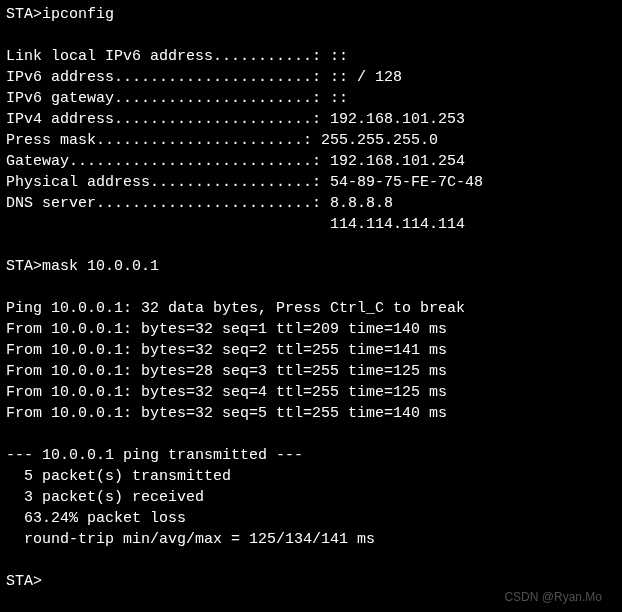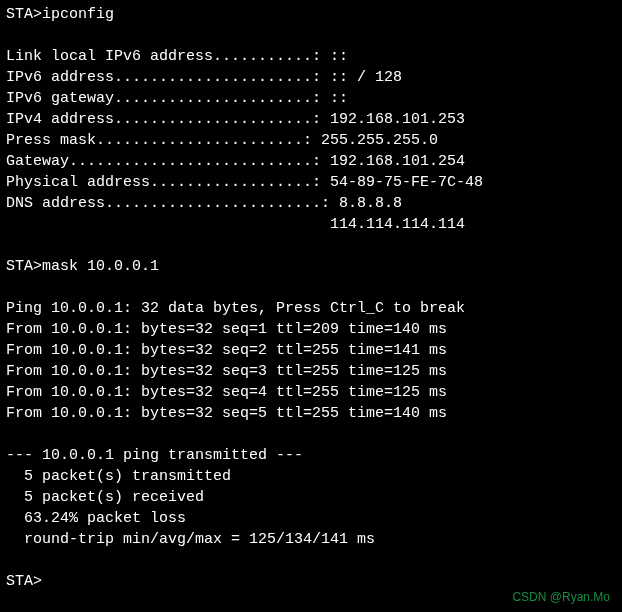--- a/index.html
+++ b/index.html
@@ -13,57 +13,57 @@
       width: 622px;
       height: 612px;
       overflow: hidden;
       position: relative;
     }
     .line { white-space: pre; }
     .prompt-line { white-space: pre; }
     .blank { height: 1.4em; }
     .watermark {
       position: absolute;
-      right: 12px;
+      right: 20px;
       bottom: 6px;
-      color: #22c55e;
+      color: #737373;
       font-family: Arial, sans-serif;
       font-size: 12px;
       opacity: 0.7;
     }
   </style>
 </head>
 <body>
 
 <div class="prompt-line"><span>STA&gt;</span><span>ipconfig</span></div>
 <div class="blank"></div>
 
 <div class="line">Link local IPv6 address...........: ::</div>
 <div class="line">IPv6 address......................: :: / 128</div>
 <div class="line">IPv6 gateway......................: ::</div>
 <div class="line">IPv4 address......................: 192.168.101.253</div>
 <div class="line">Press mask.......................: 255.255.255.0</div>
 <div class="line">Gateway...........................: 192.168.101.254</div>
 <div class="line">Physical address..................: 54-89-75-FE-7C-48</div>
-<div class="line">DNS address........................: 8.8.8.8</div>
+<div class="line">DNS server........................: 8.8.8.8</div>
 <div class="line">                                    114.114.114.114</div>
 <div class="blank"></div>
 
 <div class="prompt-line"><span>STA&gt;</span><span>mask 10.0.0.1</span></div>
 <div class="blank"></div>
 
 <div class="line">Ping 10.0.0.1: 32 data bytes, Press Ctrl_C to break</div>
 <div class="line">From 10.0.0.1: bytes=32 seq=1 ttl=209 time=140 ms</div>
 <div class="line">From 10.0.0.1: bytes=32 seq=2 ttl=255 time=141 ms</div>
-<div class="line">From 10.0.0.1: bytes=32 seq=3 ttl=255 time=125 ms</div>
+<div class="line">From 10.0.0.1: bytes=28 seq=3 ttl=255 time=125 ms</div>
 <div class="line">From 10.0.0.1: bytes=32 seq=4 ttl=255 time=125 ms</div>
 <div class="line">From 10.0.0.1: bytes=32 seq=5 ttl=255 time=140 ms</div>
 <div class="blank"></div>
 <div class="line">--- 10.0.0.1 ping transmitted ---</div>
 <div class="line">  5 packet(s) transmitted</div>
-<div class="line">  5 packet(s) received</div>
+<div class="line">  3 packet(s) received</div>
 <div class="line">  63.24% packet loss</div>
 <div class="line">  round-trip min/avg/max = 125/134/141 ms</div>
 <div class="blank"></div>
 
 <div class="prompt-line"><span>STA&gt;</span></div>
 
 <div class="watermark">CSDN @Ryan.Mo</div>
 
 </body></html>

